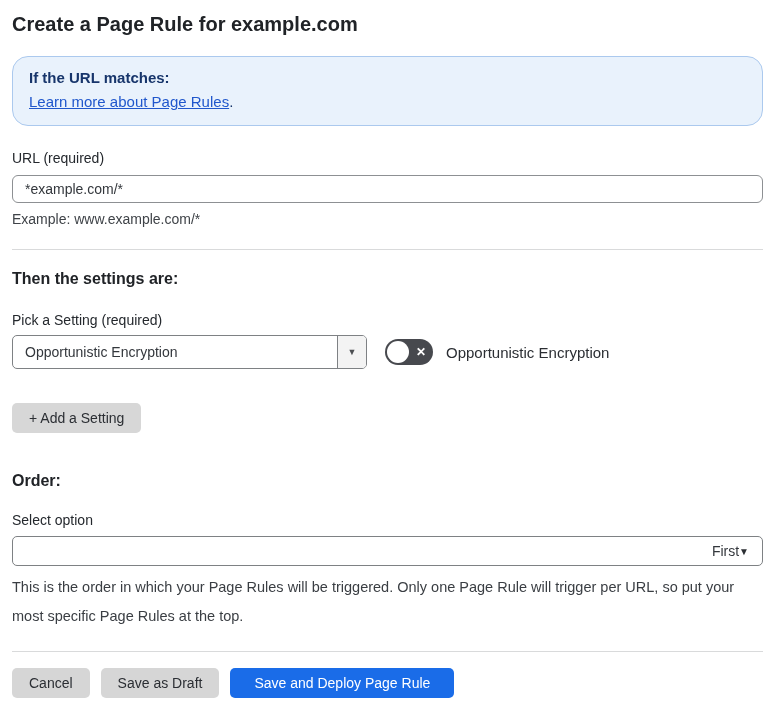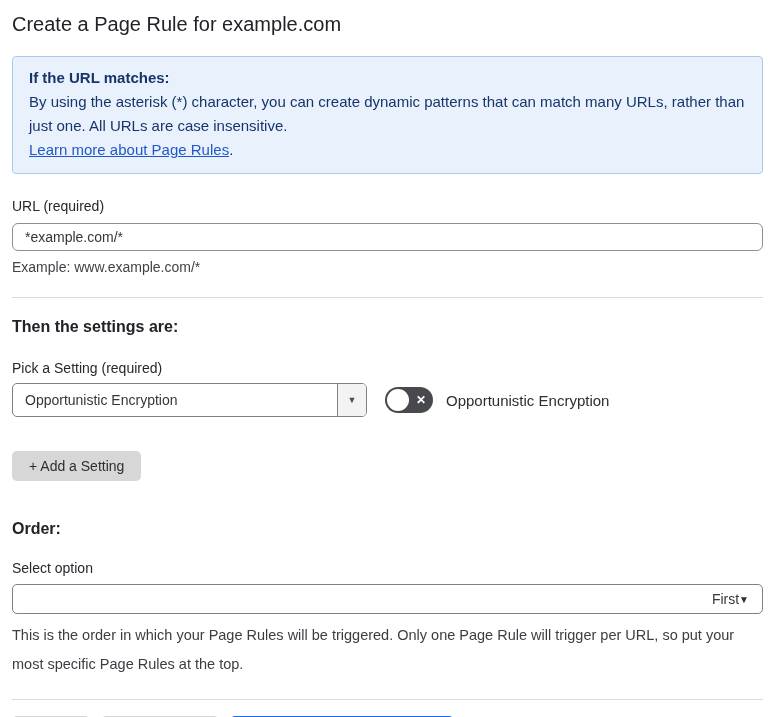--- a/index.html
+++ b/index.html
@@ -21,27 +21,27 @@
     width:775px;height:717px;
     background:#ffffff;
     font-family:"Liberation Sans", sans-serif;
     color:var(--text-body);
     overflow:hidden;
   }
   .container{padding:0 12px;}
   .page-title{
     margin:12px 0 0 0;
     font-size:20px;line-height:24px;
-    font-weight:400;color:var(--text-dark);
+    font-weight:700;color:var(--text-dark);
   }
   .info-box{
     margin-top:20px;
     background:var(--info-bg);
     border:1px solid var(--info-border);
-    border-radius:4px;
+    border-radius:16px;
     padding:9px 16px 11px 16px;
     color:var(--info-text);
     font-size:15px;line-height:24px;
   }
   .info-heading{font-weight:700;}
   .info-link{color:var(--link);text-decoration:underline;cursor:pointer;}
   .field-label{
     margin-top:24px;
     font-size:14px;color:#24282d;line-height:16px;
   }
@@ -158,21 +158,20 @@
 </style>
 </head>
 <body>
 
 <div class="container">
 
   <h1 class="page-title">Create a Page Rule for example.com</h1>
 
   <div class="info-box">
     <div class="info-heading">If the URL matches:</div>
-    <div class="info-body">By using the asterisk (*) character, you can create dynamic patterns that can match many URLs, rather than just one. All URLs are case insensitive.</div>
     <div><span class="info-link">Learn more about Page Rules</span><span>.</span></div>
   </div>
 
   <div class="field-label">URL (required)</div>
   <input class="text-input" type="text" value="*example.com/*" style="">
   <div class="helper-text">Example: www.example.com/*</div>
 
   <hr class="divider">
 
   <h2 class="section-heading">Then the settings are:</h2>

